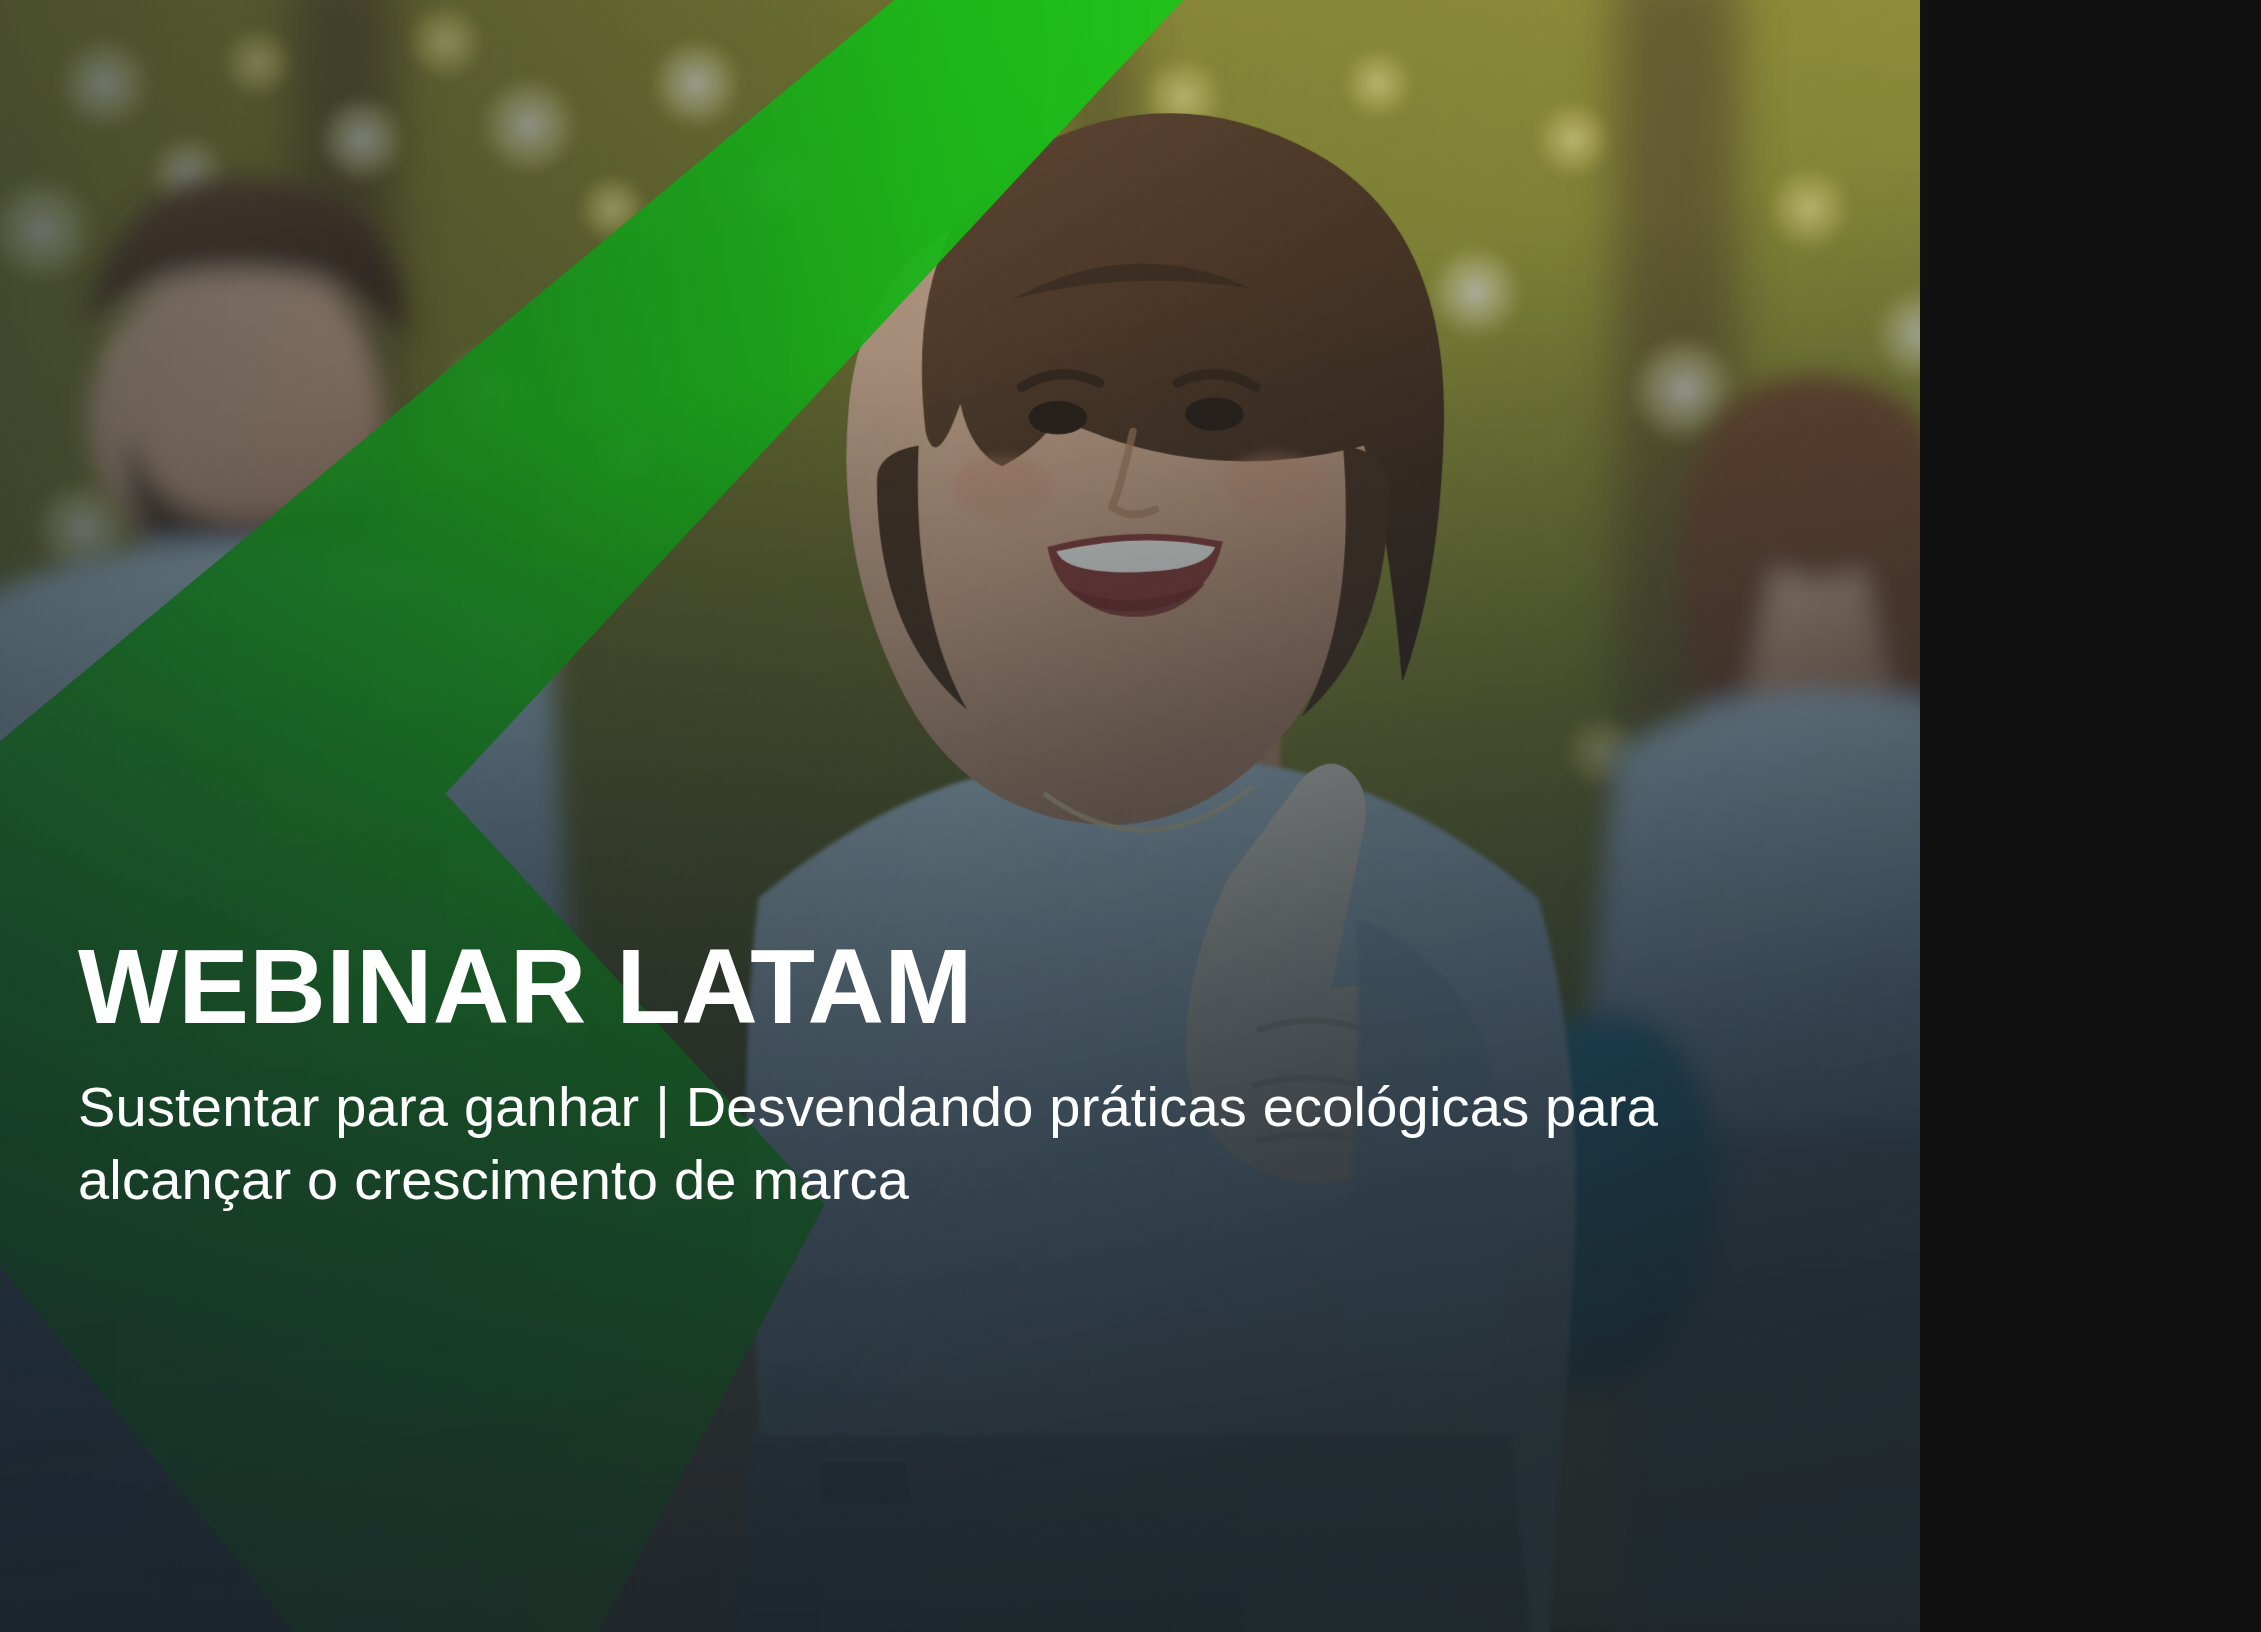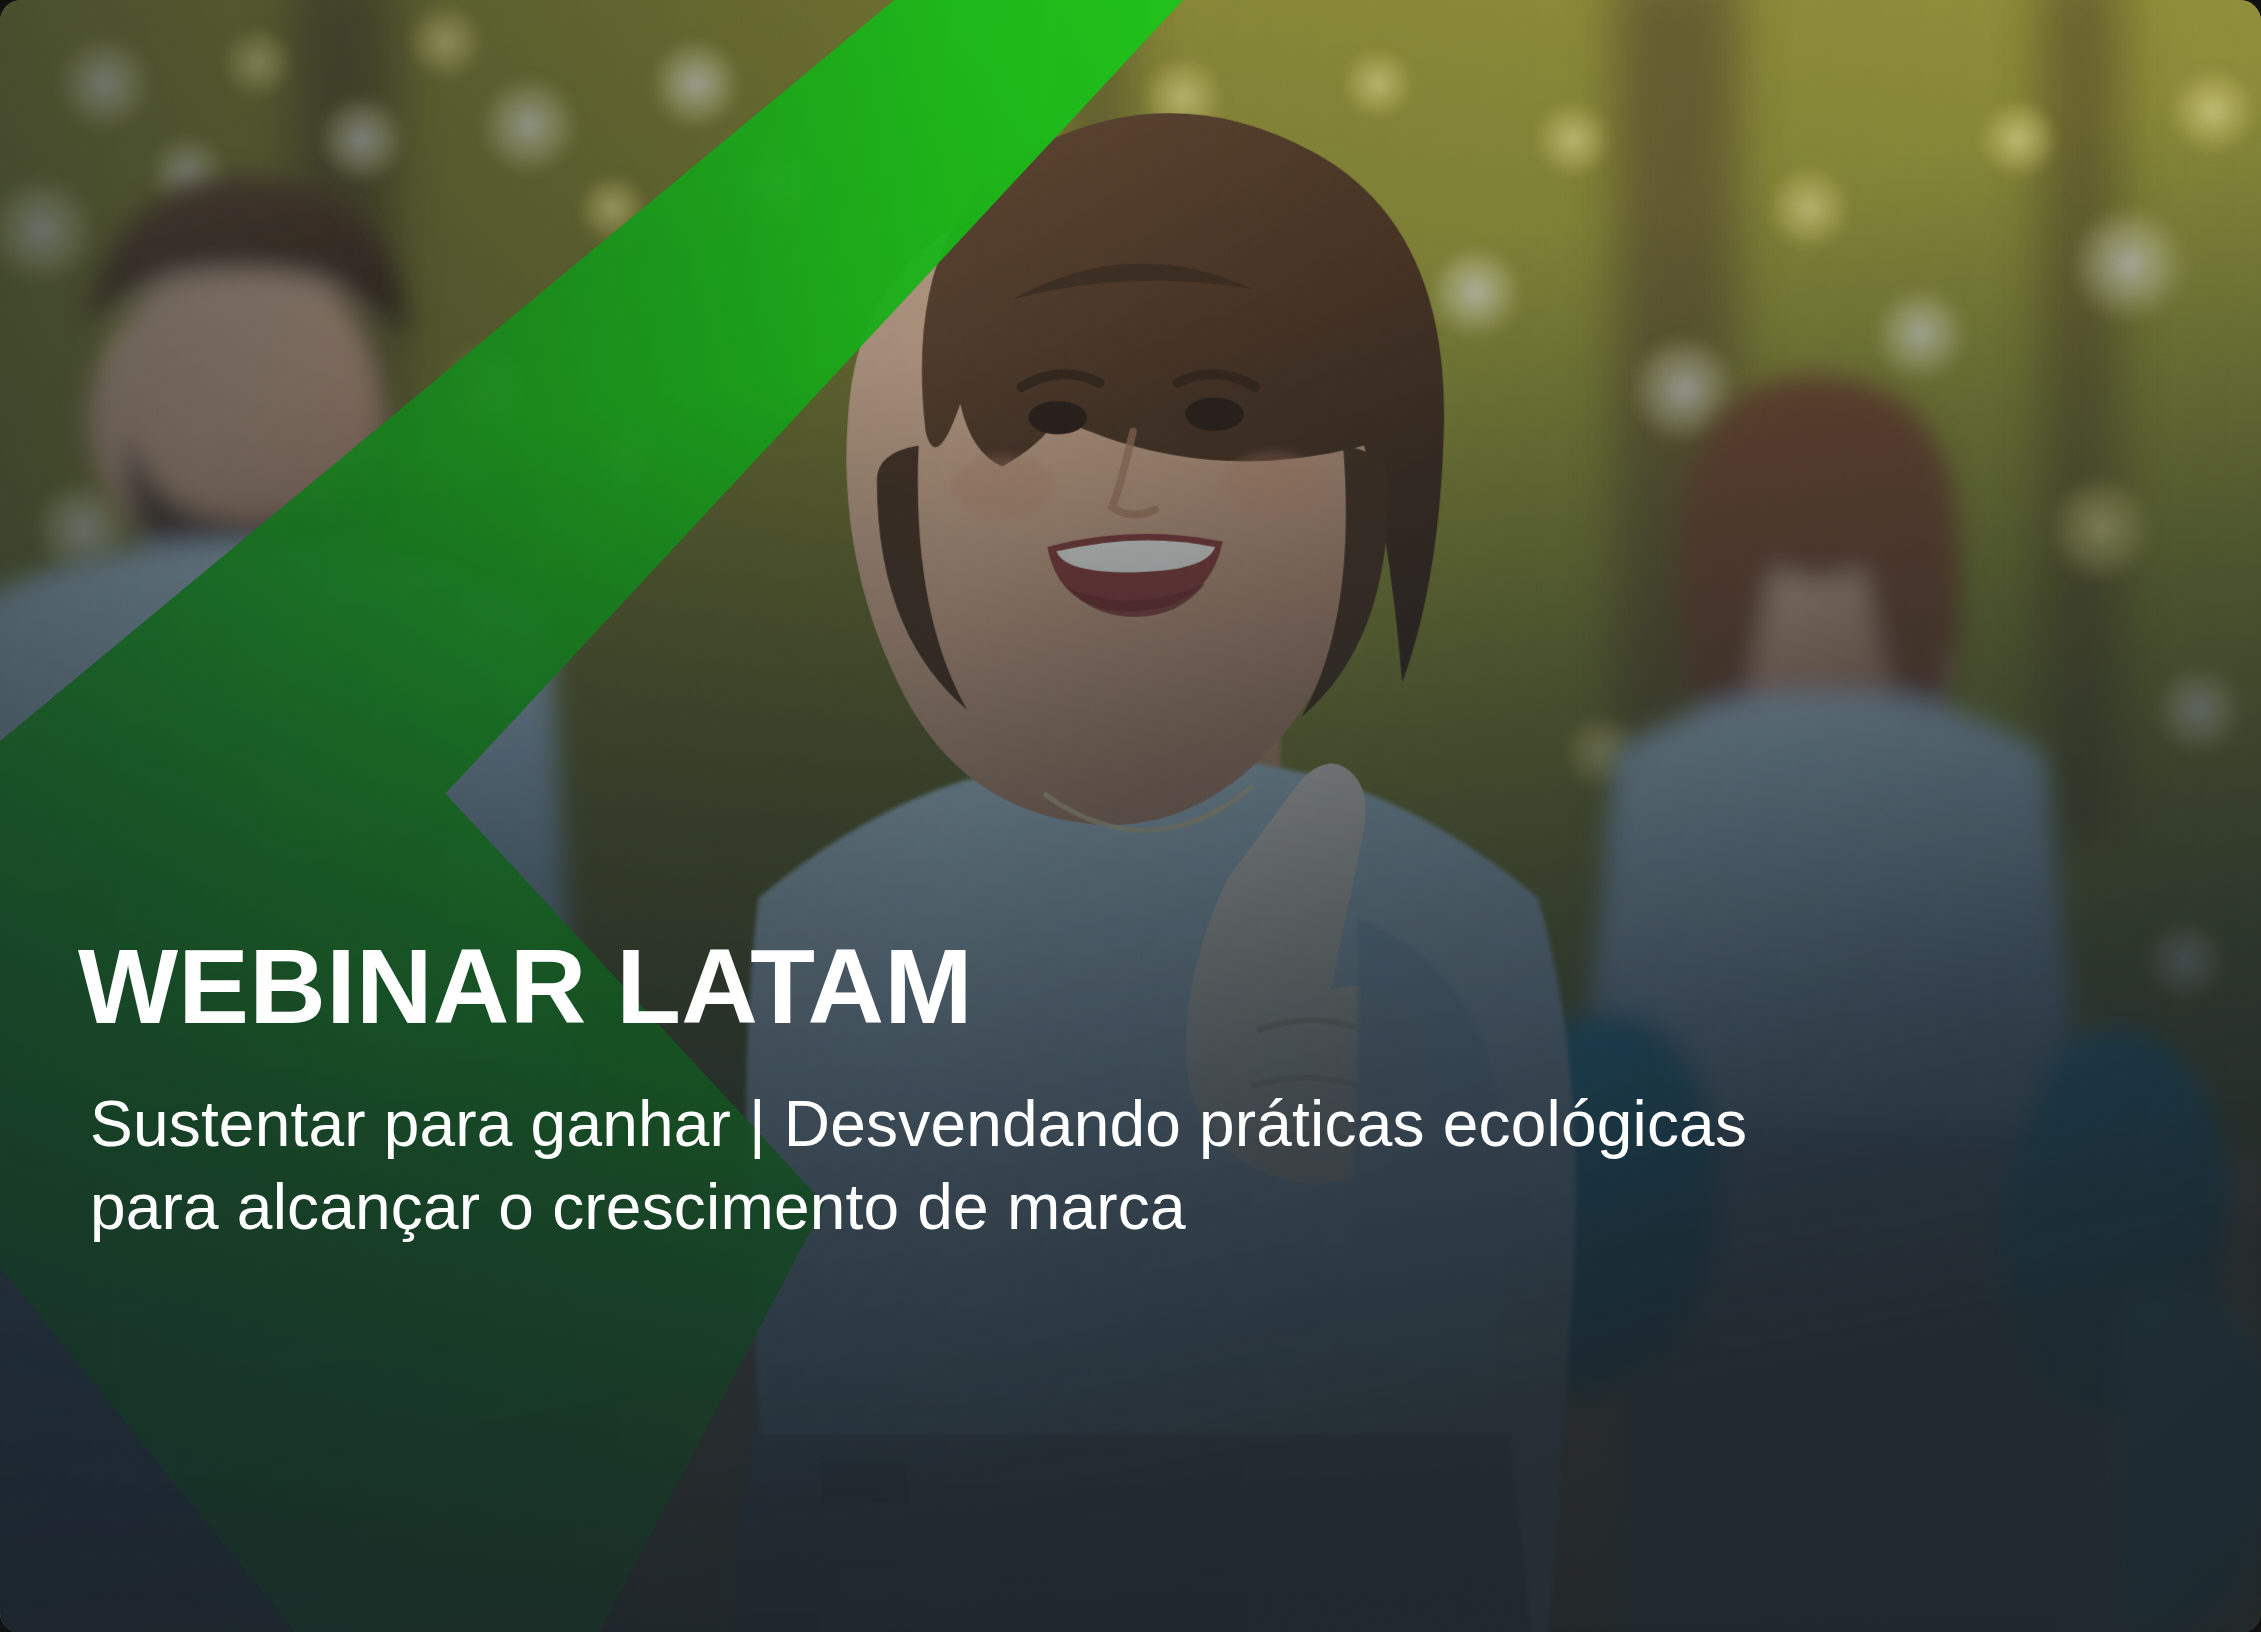--- a/index.html
+++ b/index.html
@@ -1,22 +1,21 @@
 <!DOCTYPE html>
 <html style="font-size:11px"><head>
 <meta charset="utf-8">
 <style>
   html,body{margin:0;padding:0;background:#111;}
   *{box-sizing:border-box;}
   #banner{
     position:relative;
-    width:2261px;height:1633px;
+    width:1920px;height:1633px;
     overflow:hidden;
     font-family:"Liberation Sans", sans-serif;
-    border-radius:21px;
   }
   #banner svg.layer{position:absolute;left:0;top:0;width:2261px;height:1633px;display:block;}
   .photo{z-index:1;}
   .tint{z-index:2;}
   .chevron{z-index:3;}
   .shade{z-index:4;}
   .textblock{
     position:absolute;z-index:10;
     left:78px; top:933px;
     width:1684px;
@@ -25,26 +24,26 @@
     margin:0;
     color:#ffffff;
     font-family:"Liberation Sans", sans-serif;
     font-weight:700;
     font-size:106px;
     line-height:1.0;
     letter-spacing:0.3px;
     white-space:nowrap;
   }
   .subtitle{
-    margin:12px;
+    margin:0;
     padding-top:32px;
     color:#ffffff;
     font-family:"Liberation Sans", sans-serif;
     font-weight:400;
-    font-size:64px;
+    font-size:56px;
     line-height:1.30;
     letter-spacing:0.2px;
     max-width:1663px;
   }
 </style>
 </head>
 <body>
 
 <div id="banner">
 

